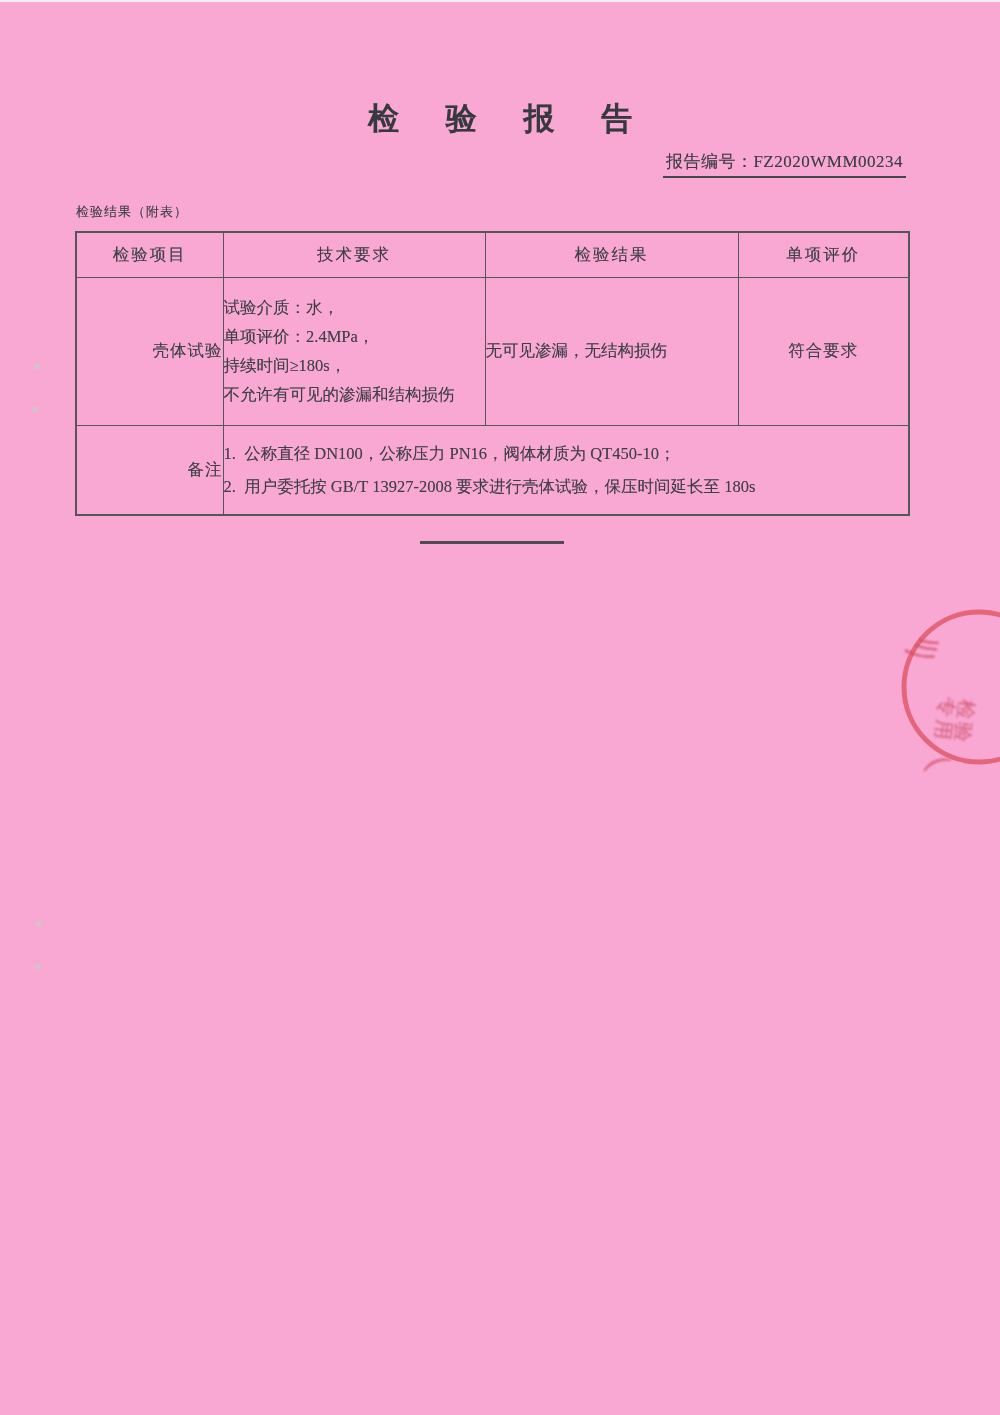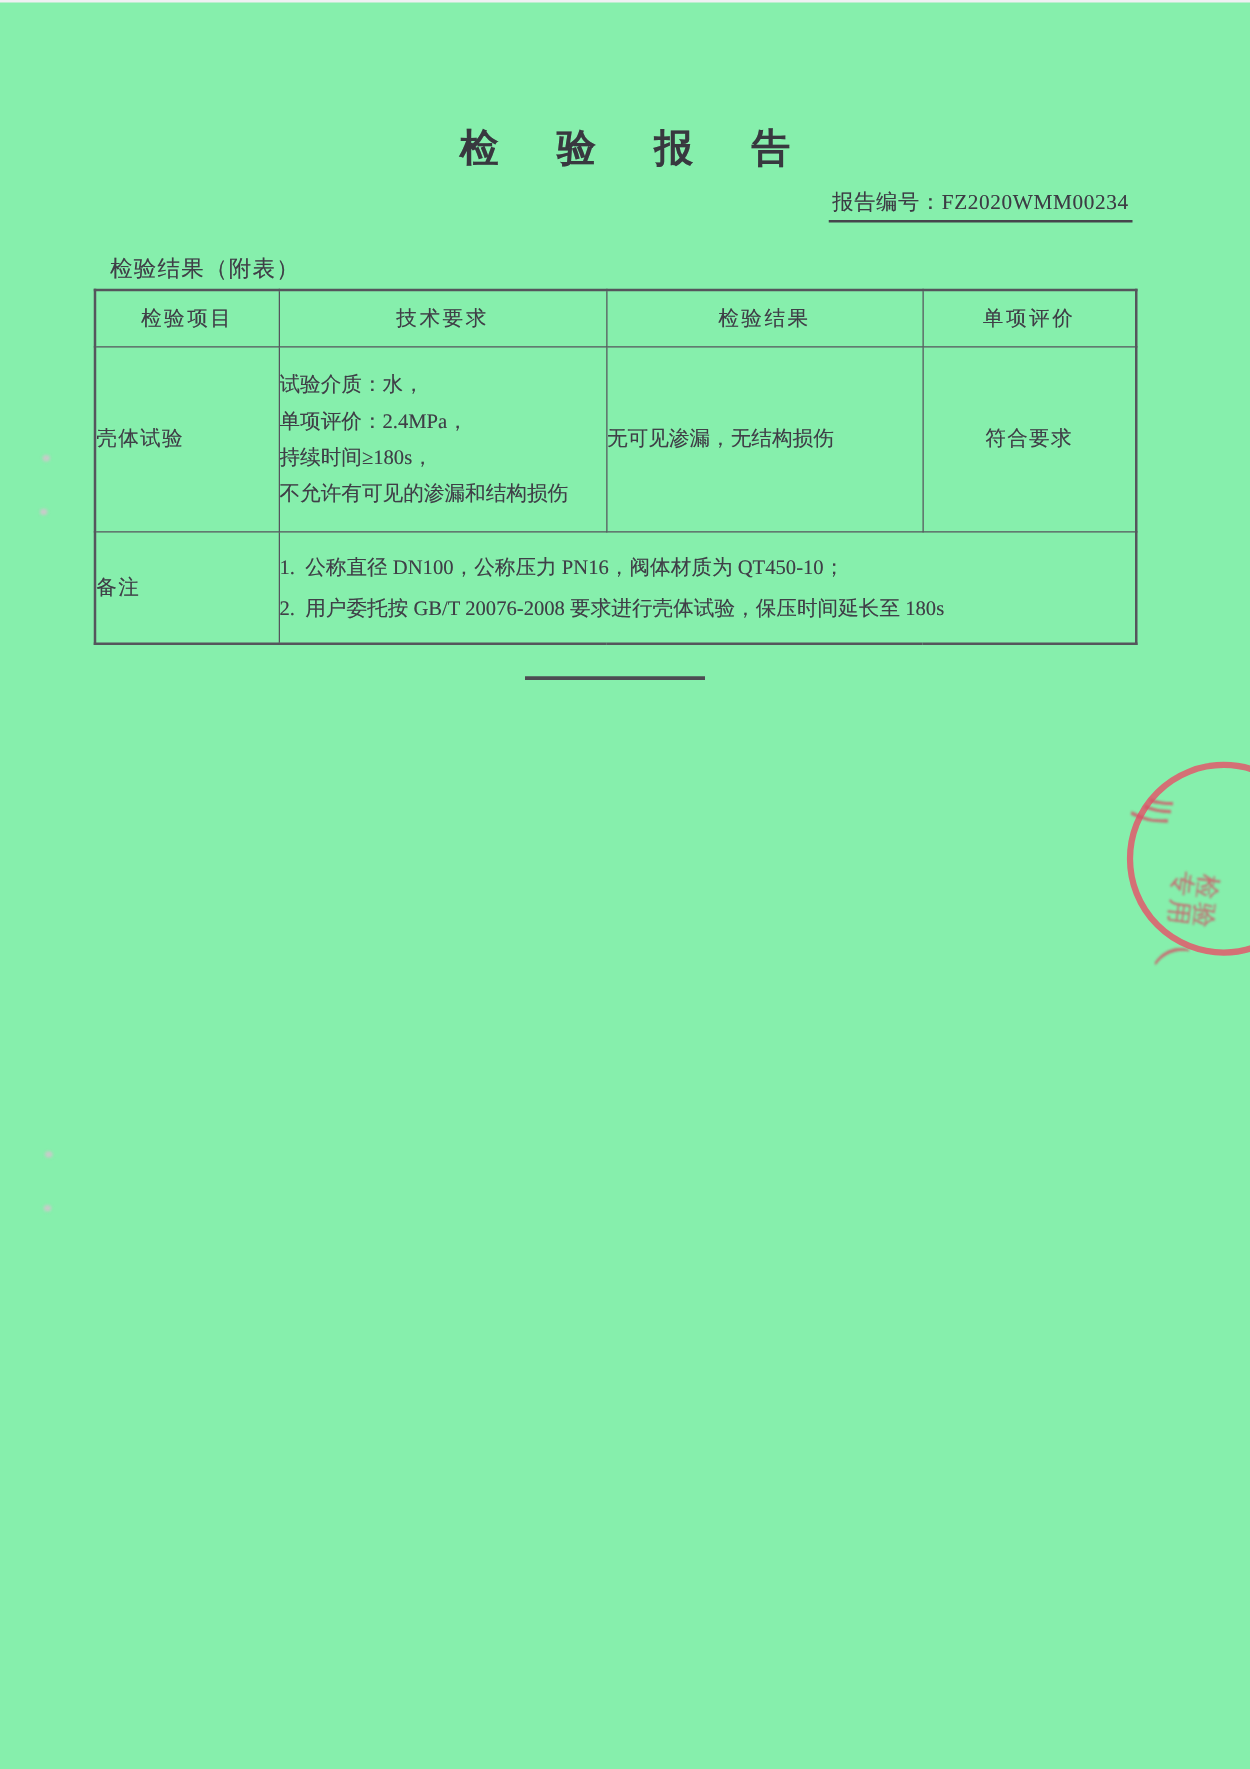--- a/index.html
+++ b/index.html
@@ -1,54 +1,54 @@
 <!DOCTYPE html>
 <html><head>
 <meta charset="utf-8">
 <style>
   html,body{margin:0;padding:0;background:#e9e9e9;}
   .page{
     position:relative; width:1000px; height:1415px; margin:0 auto;
-    background:#86efac; overflow:hidden;
+    background:#f9a8d4; overflow:hidden;
     font-family:"Liberation Serif","DejaVu Serif",serif;
     color:#3f3f47;
     text-shadow:0 0 .4px rgba(70,70,80,.45);
   }
   .page::before{content:""; position:absolute; top:0; left:0; right:0; height:2px; background:#f0f0f2;}
   .title{
     position:absolute; top:98px; left:0; width:100%;
     text-align:center; font-size:31px; font-weight:bold;
     letter-spacing:13px; word-spacing:13px; text-indent:13px;
     color:#38383f;
   }
   .report-no{
     position:absolute; top:150px; right:94px;
     font-size:17px; padding:0 3px 3px 3px;
     border-bottom:2px solid #45454c;
     color:#3c3c44; letter-spacing:.5px;font-family:Liberation Serif, serif;
   }
   .section-label{
-    position:absolute; top:203px; left:88px;
-    font-size:18px; letter-spacing:1px;
+    position:absolute; top:203px; left:76px;
+    font-size:13px; letter-spacing:1px;
   }
   table.results{
     position:absolute; top:231px; left:75px; width:833px;
     border-collapse:collapse; table-layout:fixed;
     border:2px solid #55555c;
     font-size:16.5px; color:#3f3f47;
   }
   table.results th, table.results td{
     border:1.5px solid #55555c;
     font-weight:normal; vertical-align:middle;
     padding:0; overflow:hidden;
   }
   tr.hdr{height:45px;}
   tr.hdr th{text-align:center; letter-spacing:2px;}
   tr.r1{height:148px;}
-  td.c-item{text-align:left; letter-spacing:1px;margin-left:43px;}
+  td.c-item{text-align:right; letter-spacing:1px;margin-left:43px;}
   td.c-req{padding:8px 4px 8px 13px;}
   td.c-req div{line-height:29px; white-space:pre-wrap;}
   td.c-res{padding-left:8px;}
   td.c-eval{text-align:center; letter-spacing:1px;}
   tr.r2{height:90px;padding-left:24px;}
   td.c-remarks{padding:4px 6px 4px 13px;margin-left:44px;}
   td.c-remarks div{line-height:33px; white-space:pre-wrap;}
   .sig-line{
     position:absolute; left:420px; top:541px;
     width:144px; height:3px; background:#4c4c52;
@@ -103,21 +103,21 @@
         <div>持续时间≥180s，</div>
         <div>不允许有可见的渗漏和结构损伤</div>
       </td>
       <td class="c-res">无可见渗漏，无结构损伤</td>
       <td class="c-eval">符合要求</td>
     </tr>
     <tr class="r2">
       <td class="c-item">备注</td>
       <td class="c-remarks" colspan="3">
         <div>1.  公称直径 DN100，公称压力 PN16，阀体材质为 QT450-10；</div>
-        <div>2.  用户委托按 GB/T 20076-2008 要求进行壳体试验，保压时间延长至 180s</div>
+        <div>2.  用户委托按 GB/T 13927-2008 要求进行壳体试验，保压时间延长至 180s</div>
       </td>
     </tr>
   </tbody>
     </table>
 
   <div class="sig-line"></div>
 
   <svg class="stamp" viewBox="0 0 105 195">
     <defs>
       <filter id="blur1">

